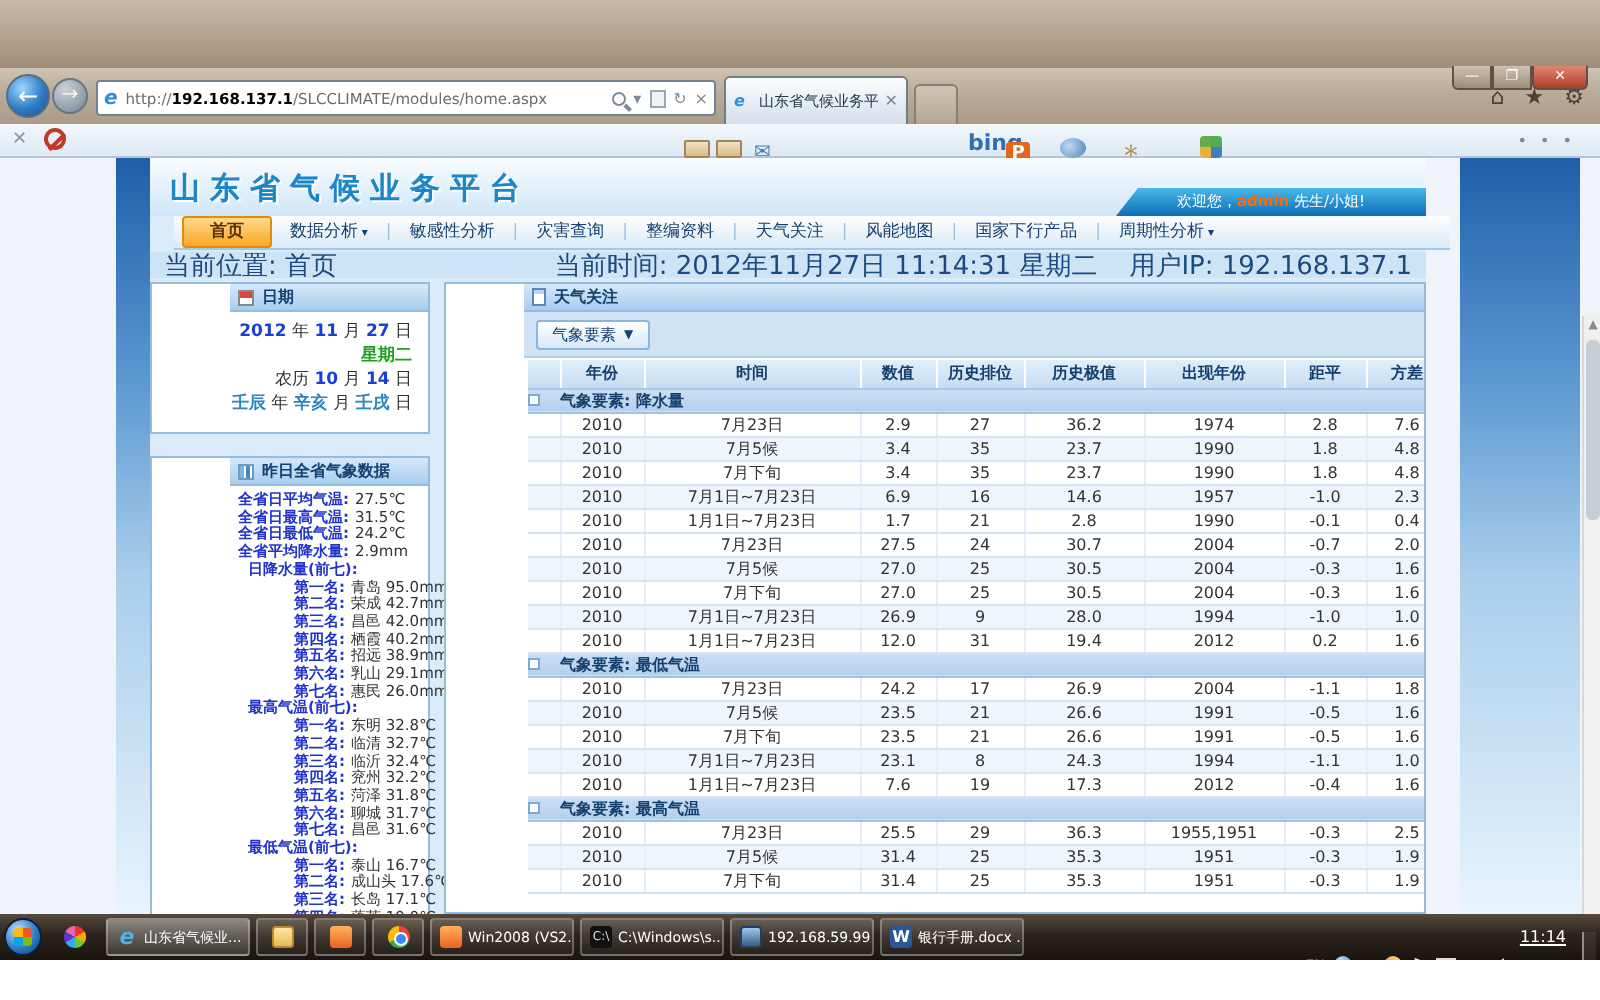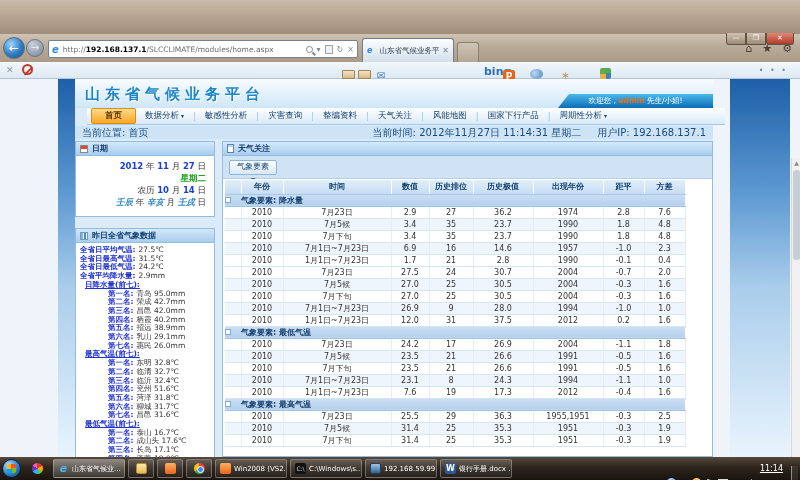--- a/index.html
+++ b/index.html
@@ -91,55 +91,55 @@
     background:linear-gradient(180deg,#fdfeff,#d9eaf8); border-bottom:1px solid #a6c8e4;
     display:flex; align-items:center; font-size:8.5px; color:#17406e;margin-left:12px; }
   .nav-home { margin-left:4px; padding:1px 13px; background:linear-gradient(#ffd98c,#f9a825);
     border:1px solid #dc8f07; border-radius:2px; font-weight:bold; color:#5a3300; }
   .nav-item { padding:0 9px; white-space:nowrap; }
   .nav-sep { color:#9fc2e0; }
   .nav-arr { font-size:6px; color:#17406e; }
 
   .crumb { position:absolute; left:0; top:47px; width:638px; height:13px; background:#cde4f7;
     display:flex; align-items:center; justify-content:space-between; padding:0 7px;
-    font-size:10px; color:#1c4a7e; }
+    font-size:13px; color:#1c4a7e; }
   .crumb-right { display:flex; gap:16px; }
 
   .body-area { position:absolute; left:0; top:60px; width:638px; height:318px; }
 
   
-  .panel { position:absolute; border:1px solid #94bcdf; background:#fff; }
+  .panel { position:absolute; border:1px solid #94bcdf; background:#fff;padding-left:39px; }
   .p-head { height:14px; background:linear-gradient(180deg,#d5e8f9,#a8cdee);
     border-bottom:1px solid #94bcdf; display:flex; align-items:center; gap:4px;
     padding-left:4px; font-size:8px; font-weight:bold; color:#16406f; }
   .cal-ic { width:8px; height:8px; border:1px solid #888; background:linear-gradient(#e04438 0 3px,#fff 3px); }
   .chart-ic { width:8px; height:8px; border:1px solid #6f9cc4;
     background:linear-gradient(90deg,#7fb2e0 0 2px,#fff 0 3px,#4a86c0 0 5px,#fff 0 6px,#a7cdef 0 8px); }
   .doc-ic { width:7px; height:9px; border:1px solid #5b87b5; background:#fff;
     box-shadow:inset 0 2px 0 #bcd6ee; }
 
   .sb-cal { left:0; top:2px; width:140px; height:76px; }
   .cal-body { padding:4px 8px 0 0; text-align:right; font-size:8.5px; line-height:12px; font-weight:bold; }
   .seg-num { color:#1a3fd4; } .seg-plain { color:#333; font-weight:normal; }
-  .seg-green { color:#1fa01f; } .seg-teal { color:#2e86c1;font-style:italic; }
+  .seg-green { color:#1fa01f; } .seg-teal { color:#2e86c1; }
 
   .sb-data { left:0; top:89px; width:140px; height:229px; border-bottom:none; }
   .yd-body { padding:3px 0 0 4px; font-size:7.5px; line-height:8.7px; white-space:nowrap; }
   .stat-row .lbl, .rank-title { color:#2233cc; font-weight:bold; }
   .stat-row .val, .rank-row .val { color:#333; margin-left:3px; }
-  .rank-title { padding-left:5px;text-decoration:underline; }
+  .rank-title { padding-left:5px; }
   .rank-row { padding-left:28px; }
   .rank-row .rk { color:#2233cc; font-weight:bold; }
 
   .main-panel { left:147px; top:2px; width:491px; height:316px; display:flex; flex-direction:column; }
   .m-toolbar { height:23px; background:#cfe3f5; border-bottom:1px solid #b3cfe9;
     display:flex; align-items:center; padding-left:6px; }
   .filter-btn { height:15px; padding:0 7px; background:linear-gradient(#ffffff,#d7e7f7);
     border:1px solid #8fb6da; border-radius:2px; font-size:8px; color:#16406f;
-    display:flex; align-items:center; gap:4px;flex-direction:column; }
+    display:flex; align-items:center; gap:4px; }
   .filter-btn .arr { font-size:6px; }
   .tbl-wrap { flex:1; overflow:hidden; padding:1px 4px 0 2px; background:#fff; }
   table { border-collapse:collapse; table-layout:fixed; width:460px; font-size:8px; color:#333; }
   col.c0{width:16px;} col.c1{width:42px;} col.c2{width:108px;} col.c3{width:38px;}
   col.c4{width:44px;} col.c5{width:60px;} col.c6{width:70px;} col.c7{width:41px;} col.c8{width:41px;}
   th { height:14px; background:linear-gradient(#e2effb,#c6dcf2); color:#16406f; font-weight:bold;
     border-right:1px solid #fff; border-bottom:1px solid #aac8e6; font-size:8px; }
   td { height:11px; text-align:center; border-right:1px solid #e3eefa; border-bottom:1px solid #d5e5f4;
     white-space:nowrap; overflow:hidden; }
   tr.grp td { background:linear-gradient(#cbdff4,#b5d0ec); color:#16406f; font-weight:bold;
@@ -318,21 +318,21 @@
               <div class="rank-row"><span class="rk">第二名:</span><span class="val">荣成 42.7mm</span></div>
               <div class="rank-row"><span class="rk">第三名:</span><span class="val">昌邑 42.0mm</span></div>
               <div class="rank-row"><span class="rk">第四名:</span><span class="val">栖霞 40.2mm</span></div>
               <div class="rank-row"><span class="rk">第五名:</span><span class="val">招远 38.9mm</span></div>
               <div class="rank-row"><span class="rk">第六名:</span><span class="val">乳山 29.1mm</span></div>
               <div class="rank-row"><span class="rk">第七名:</span><span class="val">惠民 26.0mm</span></div>
               <div class="rank-title">最高气温(前七):</div>
               <div class="rank-row"><span class="rk">第一名:</span><span class="val">东明 32.8℃</span></div>
               <div class="rank-row"><span class="rk">第二名:</span><span class="val">临清 32.7℃</span></div>
               <div class="rank-row"><span class="rk">第三名:</span><span class="val">临沂 32.4℃</span></div>
-              <div class="rank-row"><span class="rk">第四名:</span><span class="val">兖州 51.6℃</span></div>
+              <div class="rank-row"><span class="rk">第四名:</span><span class="val">兖州 32.2℃</span></div>
               <div class="rank-row"><span class="rk">第五名:</span><span class="val">菏泽 31.8℃</span></div>
               <div class="rank-row"><span class="rk">第六名:</span><span class="val">聊城 31.7℃</span></div>
               <div class="rank-row"><span class="rk">第七名:</span><span class="val">昌邑 31.6℃</span></div>
               <div class="rank-title">最低气温(前七):</div>
               <div class="rank-row"><span class="rk">第一名:</span><span class="val">泰山 16.7℃</span></div>
               <div class="rank-row"><span class="rk">第二名:</span><span class="val">成山头 17.6℃</span></div>
               <div class="rank-row"><span class="rk">第三名:</span><span class="val">长岛 17.1℃</span></div>
               <div class="rank-row"><span class="rk">第四名:</span><span class="val">蓬莱 19.0℃</span></div>
               <div class="rank-row"><span class="rk">第五名:</span><span class="val">文登 20.7℃</span></div>
             </div>
@@ -478,21 +478,21 @@
                     <td>1994</td>
                     <td>-1.0</td>
                     <td>1.0</td>
                   </tr>
                   <tr class="odd">
                     <td></td>
                     <td>2010</td>
                     <td>1月1日~7月23日</td>
                     <td>12.0</td>
                     <td>31</td>
-                    <td>37.5</td>
+                    <td>19.4</td>
                     <td>2012</td>
                     <td>0.2</td>
                     <td>1.6</td>
                   </tr>
                   <tr class="grp">
                     <td><span class="chk"></span></td>
                     <td colspan="8">气象要素: 最低气温</td>
                   </tr>
                   <tr class="odd">
                     <td></td>

